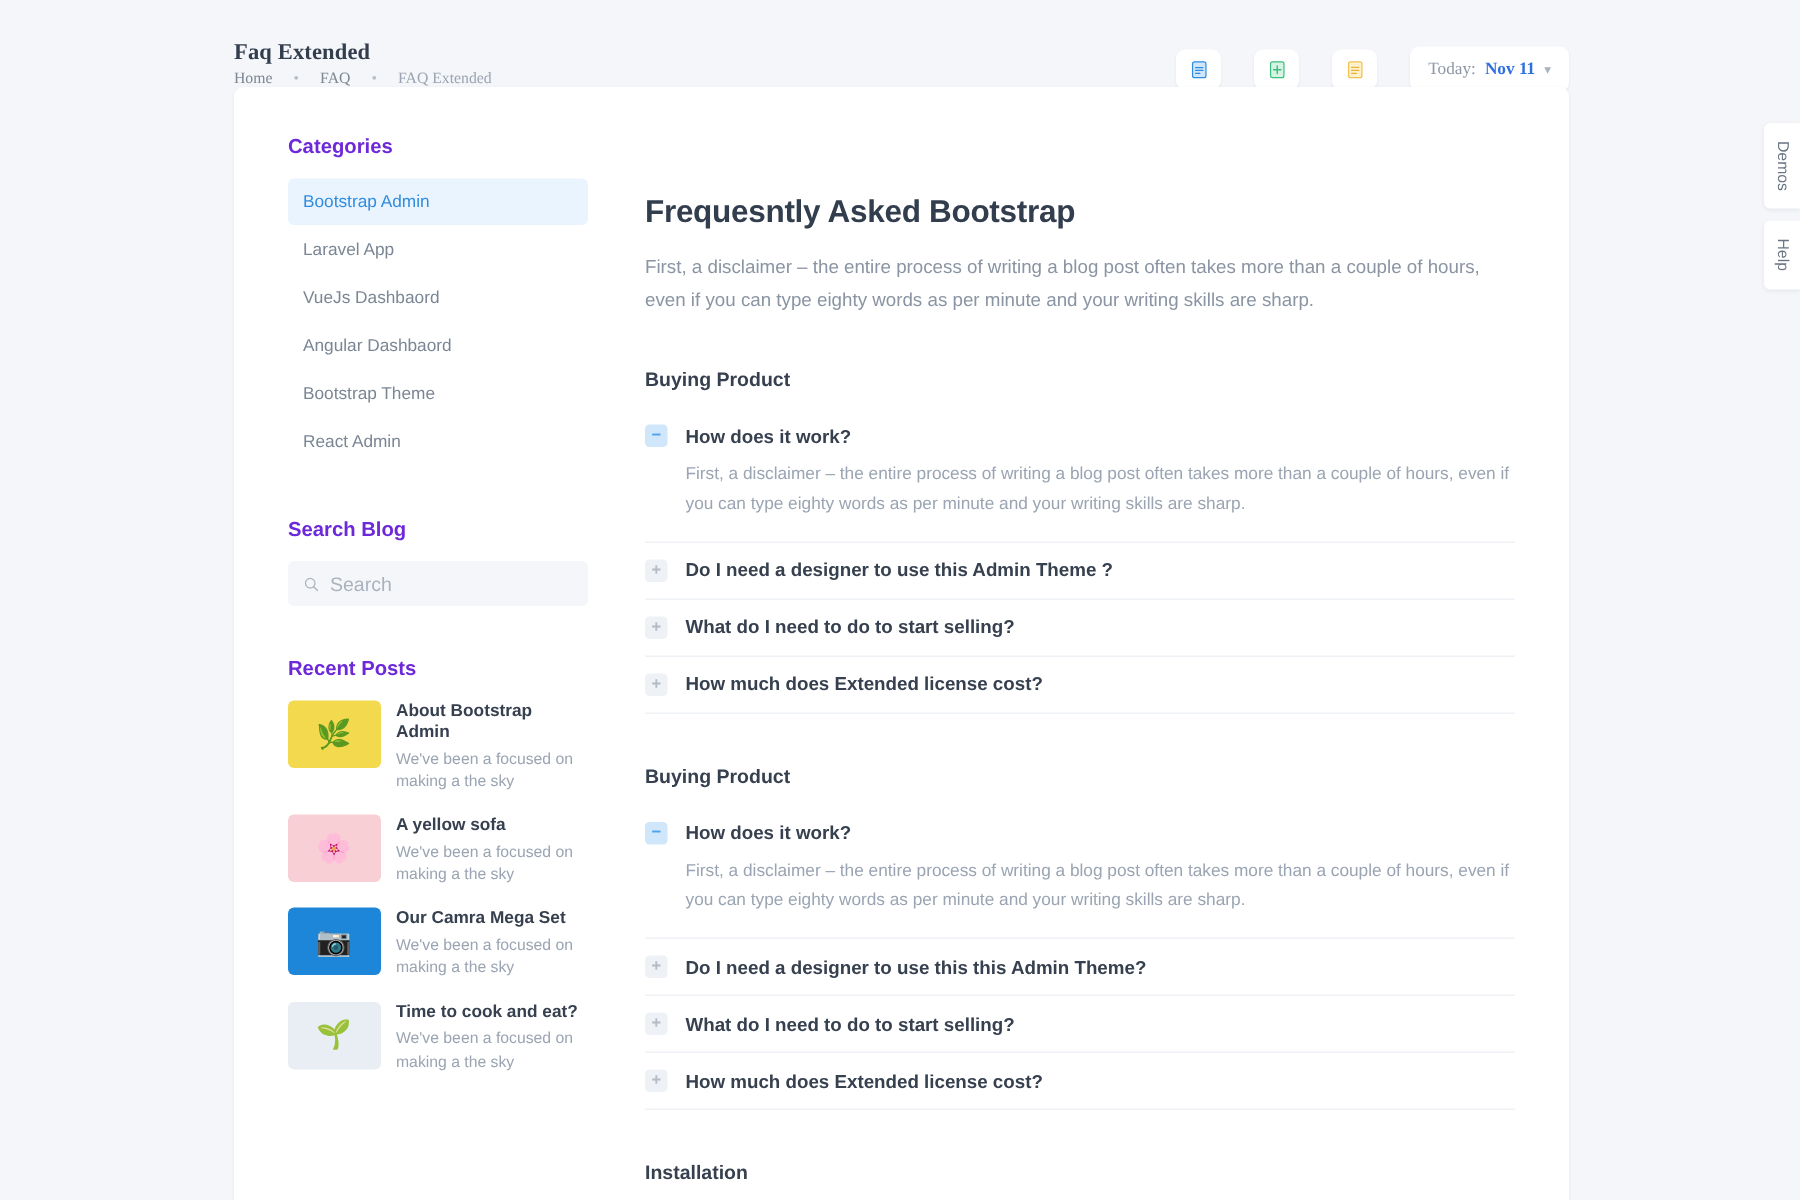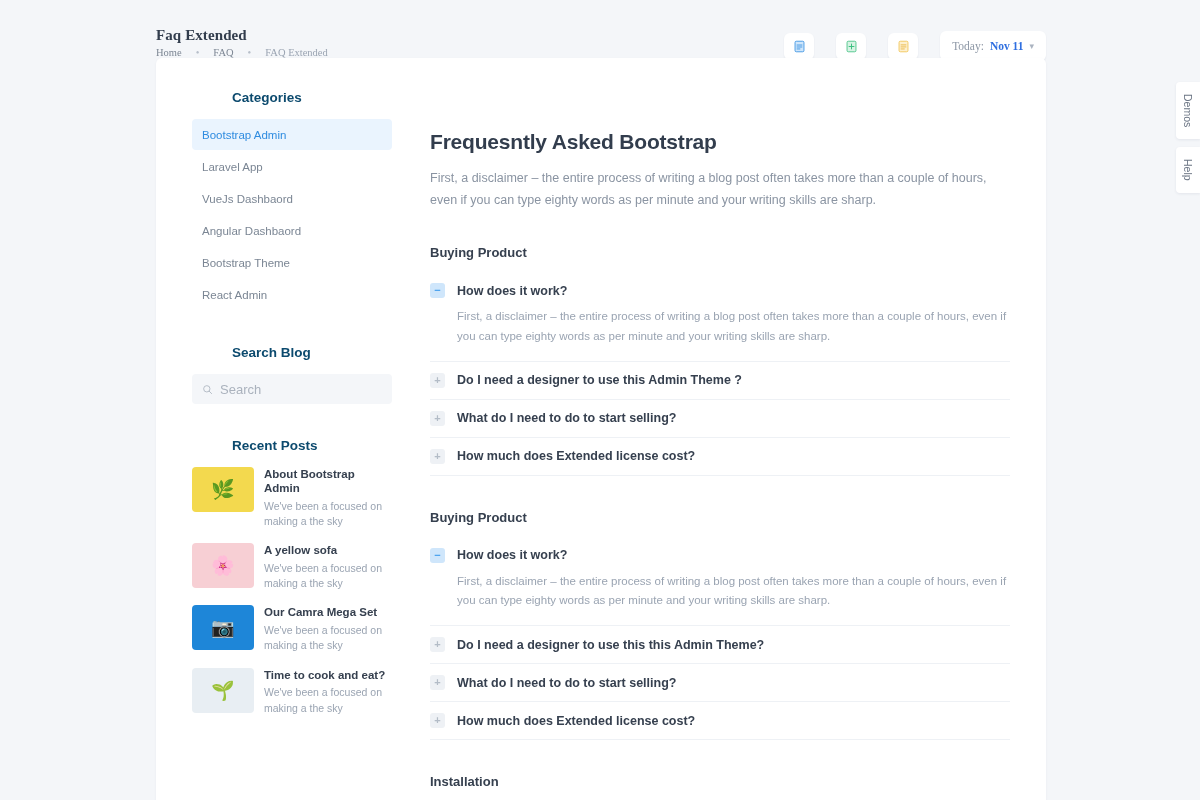--- a/index.html
+++ b/index.html
@@ -49,21 +49,21 @@
   .card {
     position: absolute; left: 156px; top: 58px; width: 890px; height: 742px;
     background: #ffffff; border-radius: 6px 6px 0 0;
     box-shadow: 0 1px 3px rgba(20,40,80,.05);
     overflow: hidden;
   }
 
   
   .side { position: absolute; left: 36px; top: 32px; width: 200px; }
   .side h3 {
-    font-size: 13.5px; font-weight: bold; color: #0c4a6e; margin-bottom: 14px; margin-left: 40px;
+    font-size: 13.5px; font-weight: bold; color: #6d28d9; margin-bottom: 14px;
   }
   .cat-list { display: flex; flex-direction: column; }
   .cat-item {
     height: 31px; display: flex; align-items: center;
     padding: 0 10px; font-size: 11.5px; color: #7b8694; border-radius: 4px;
     margin-bottom: 1px;
   }
   .cat-item.active { background: #eaf4fe; color: #2f8ce0; }
 
   .side-block { margin-top: 34px; }

